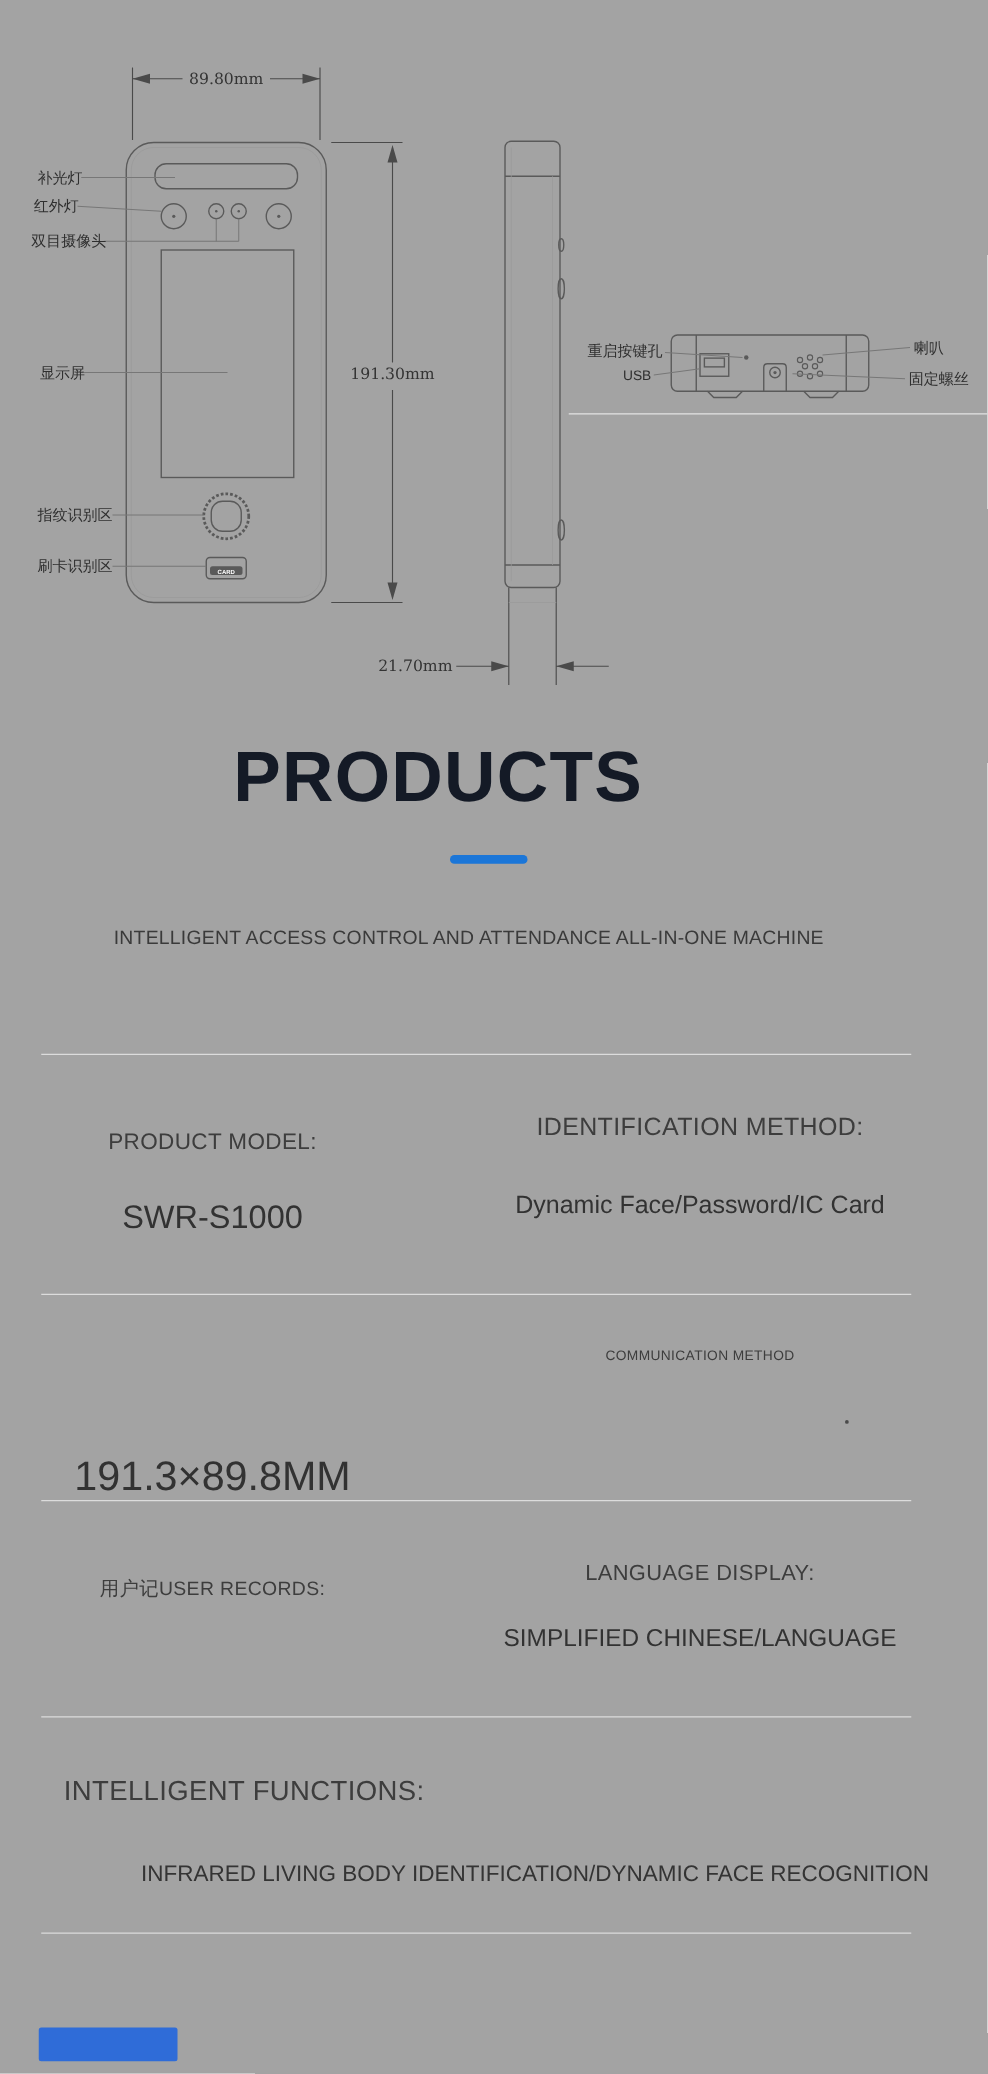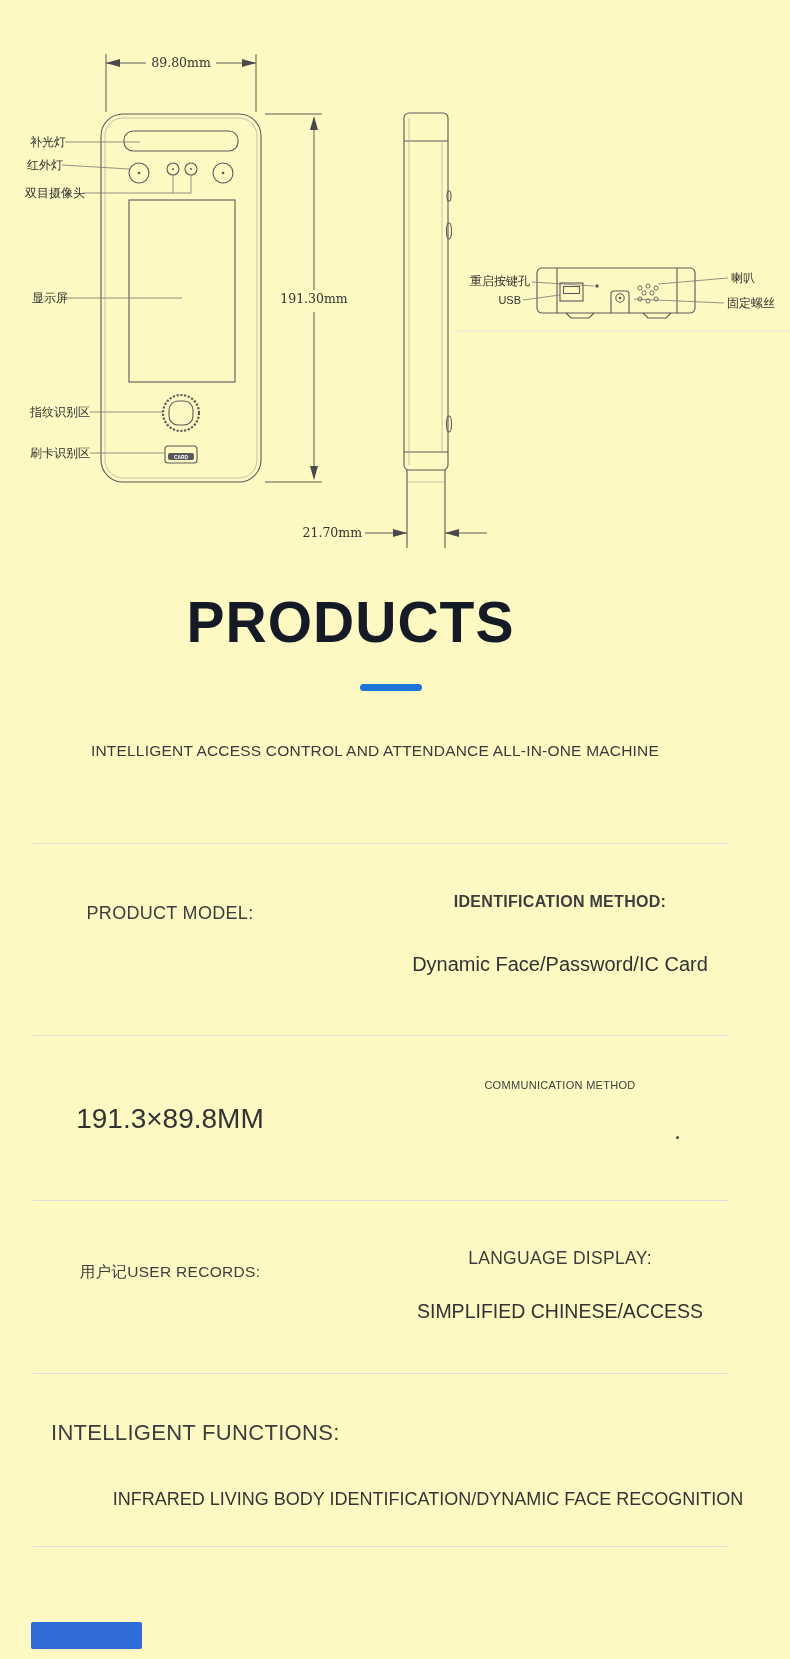--- a/index.html
+++ b/index.html
@@ -1,16 +1,16 @@
 <!DOCTYPE html>
 <html><head>
 <meta charset="utf-8">
 <style>
   html,body{margin:0;padding:0;background:#fff;}
-  .page{position:relative;width:790px;height:1659px;background:#fef9c3;overflow:hidden;
+  .page{position:relative;width:790px;height:1659px;background:#a3a3a3;overflow:hidden;
         font-family:"Liberation Sans",sans-serif;color:#333;}
   svg text{user-select:none;}
   .cjk{font-family:"DejaVu Serif",serif;font-size:12px;fill:#2f2f2f;}
   .dim{font-family:"DejaVu Serif",serif;font-size:12.5px;fill:#333;}
   .lbl-sans{font-family:"Liberation Sans",sans-serif;font-size:11px;fill:#2f2f2f;}
   .card-txt{font-family:"Liberation Sans",sans-serif;font-size:4.8px;fill:#ffffff;font-weight:bold;}
 
   .abs{position:absolute;}
   .title{top:592px;left:0;width:701px;text-align:center;font-size:57px;line-height:60px;
          font-weight:800;color:#141a26;letter-spacing:1px;}
@@ -19,21 +19,21 @@
             color:#3a3a3a;letter-spacing:.2px;}
 
   .divider{left:33px;width:696px;height:1px;background:#dcdcdc;}
 
   .spec-label{font-size:18px;color:#3d3d3d;letter-spacing:.3px;text-align:center;line-height:24px;}
   .spec-value{font-size:20px;color:#323232;text-align:center;line-height:28px;}
   .lv{font-size:26px;}
   .colL{left:40px;width:260px;margin-top:13px;}
   .colR{left:380px;width:360px;}
 
-  .lbl-r1R{top:890px;font-size:16px;font-weight:bold;}
+  .lbl-r1R{top:890px;font-size:20px;}
   .lbl-r2R{top:1073px;font-size:11px;}
   .lbl-r3L{top:1247px;font-size:15.5px;}
   .lbl-r3R{top:1246px;font-size:17.5px;}
 
   .records-value{top:1292px;left:60px;width:295px;text-align:center;font-size:26px;color:#323232;}
   .records-overlay{position:absolute;right:78px;top:5px;font-size:17px;opacity:.55;
                    font-family:"DejaVu Serif",serif;color:#333;}
 
   .func-label{top:1420px;left:51px;font-size:22px;color:#3d3d3d;letter-spacing:.3px;}
   .func-value{top:1489px;left:80px;width:696px;text-align:center;font-size:18px;color:#343434;}
@@ -177,34 +177,35 @@
     <text class="card-txt" x="181" y="459" text-anchor="middle">CARD</text>
   </svg>
 
   <div class="abs title">PRODUCTS</div>
   <div class="abs title-bar" style="background:#1b76d8"></div>
   <div class="abs subtitle">INTELLIGENT ACCESS CONTROL AND ATTENDANCE ALL-IN-ONE MACHINE</div>
 
   <div class="abs divider" style="top:843px"></div>
 
   <div class="abs colL spec-label" style="top:888px">PRODUCT MODEL:</div>
+  <div class="abs colL spec-value lv" style="top:946px">SWR-S1000</div>
   <div class="abs colR spec-label lbl-r1R">IDENTIFICATION METHOD:</div>
   <div class="abs colR spec-value" style="top:950px">Dynamic Face/Password/IC Card</div>
 
   <div class="abs divider" style="top:1035px"></div>
 
-  <div class="abs colL spec-value" style="top:1092px;font-size:28px">191.3×89.8MM</div>
+  <div class="abs colL spec-value" style="top:1154px;font-size:33px">191.3×89.8MM</div>
   <div class="abs colR spec-label lbl-r2R">COMMUNICATION METHOD</div>
   <div class="dot-artifact"></div>
 
   <div class="abs divider" style="top:1200px"></div>
 
   <div class="abs colL spec-label lbl-r3L">用户记USER RECORDS:</div>
   <div class="abs colR spec-label lbl-r3R">LANGUAGE DISPLAY:</div>
-  <div class="abs colR spec-value" style="top:1297px;font-size:19.5px">SIMPLIFIED CHINESE/ACCESS</div>
+  <div class="abs colR spec-value" style="top:1297px;font-size:19.5px">SIMPLIFIED CHINESE/LANGUAGE</div>
 
   <div class="abs divider" style="top:1373px"></div>
 
   <div class="abs func-label">INTELLIGENT FUNCTIONS:</div>
   <div class="abs func-value">INFRARED LIVING BODY IDENTIFICATION/DYNAMIC FACE RECOGNITION</div>
 
   <div class="abs divider" style="top:1546px"></div>
 
   <div class="abs footer-bar" style="background:#2f6cd8"></div>
 </div>

